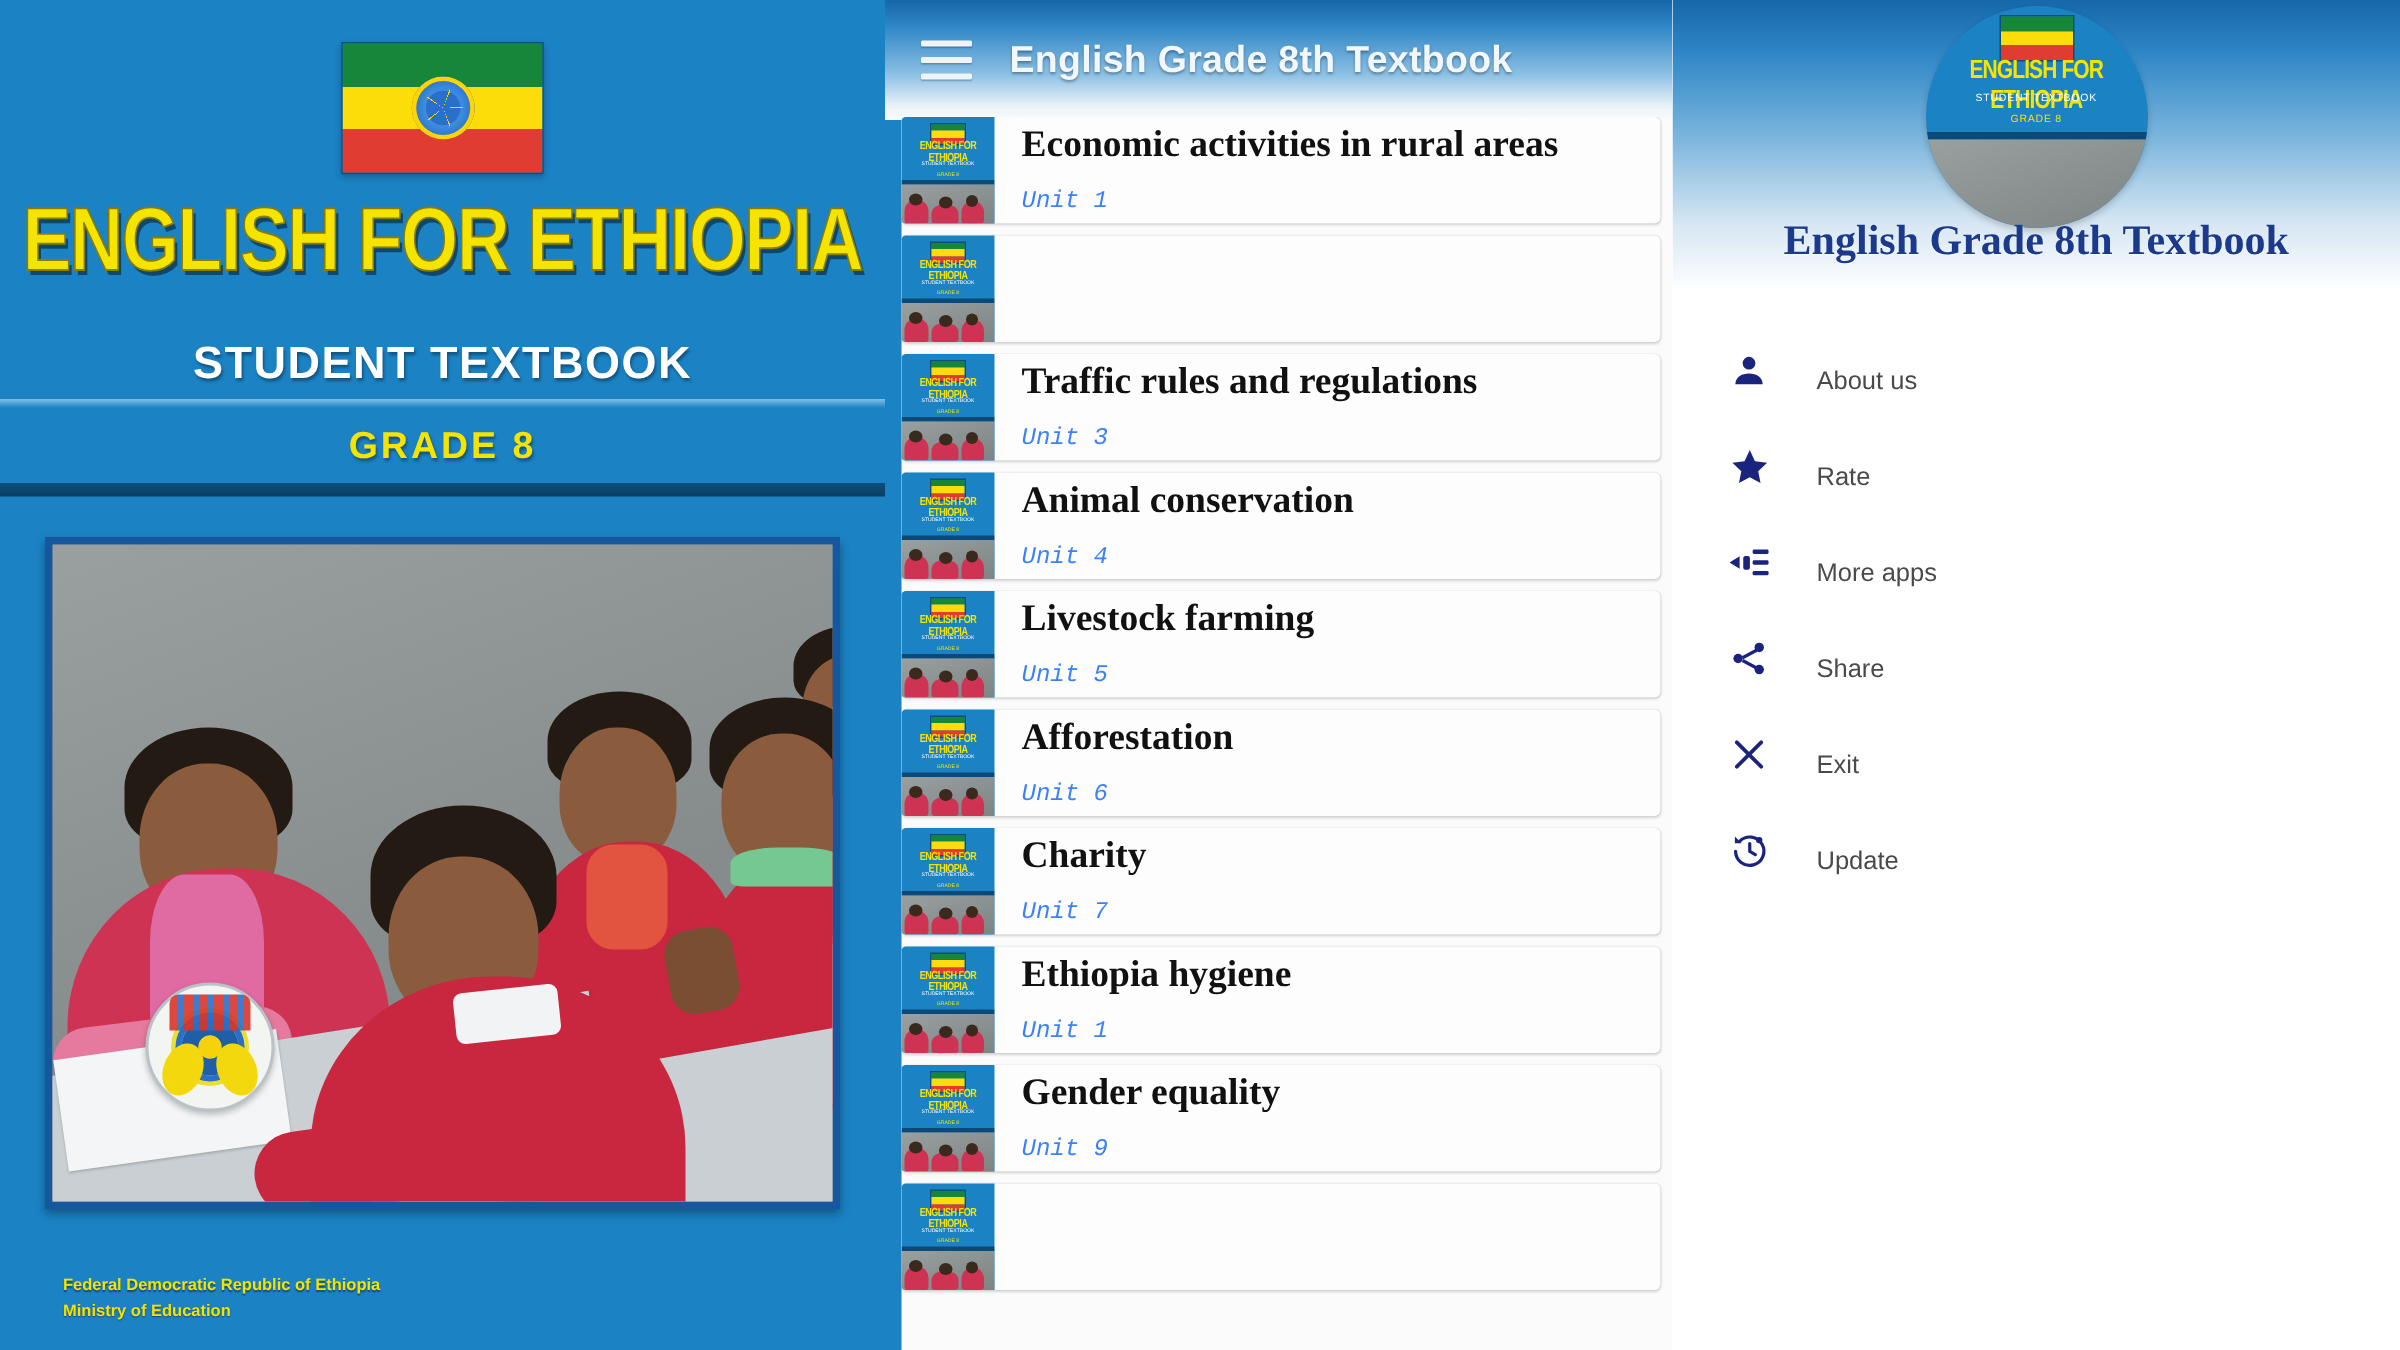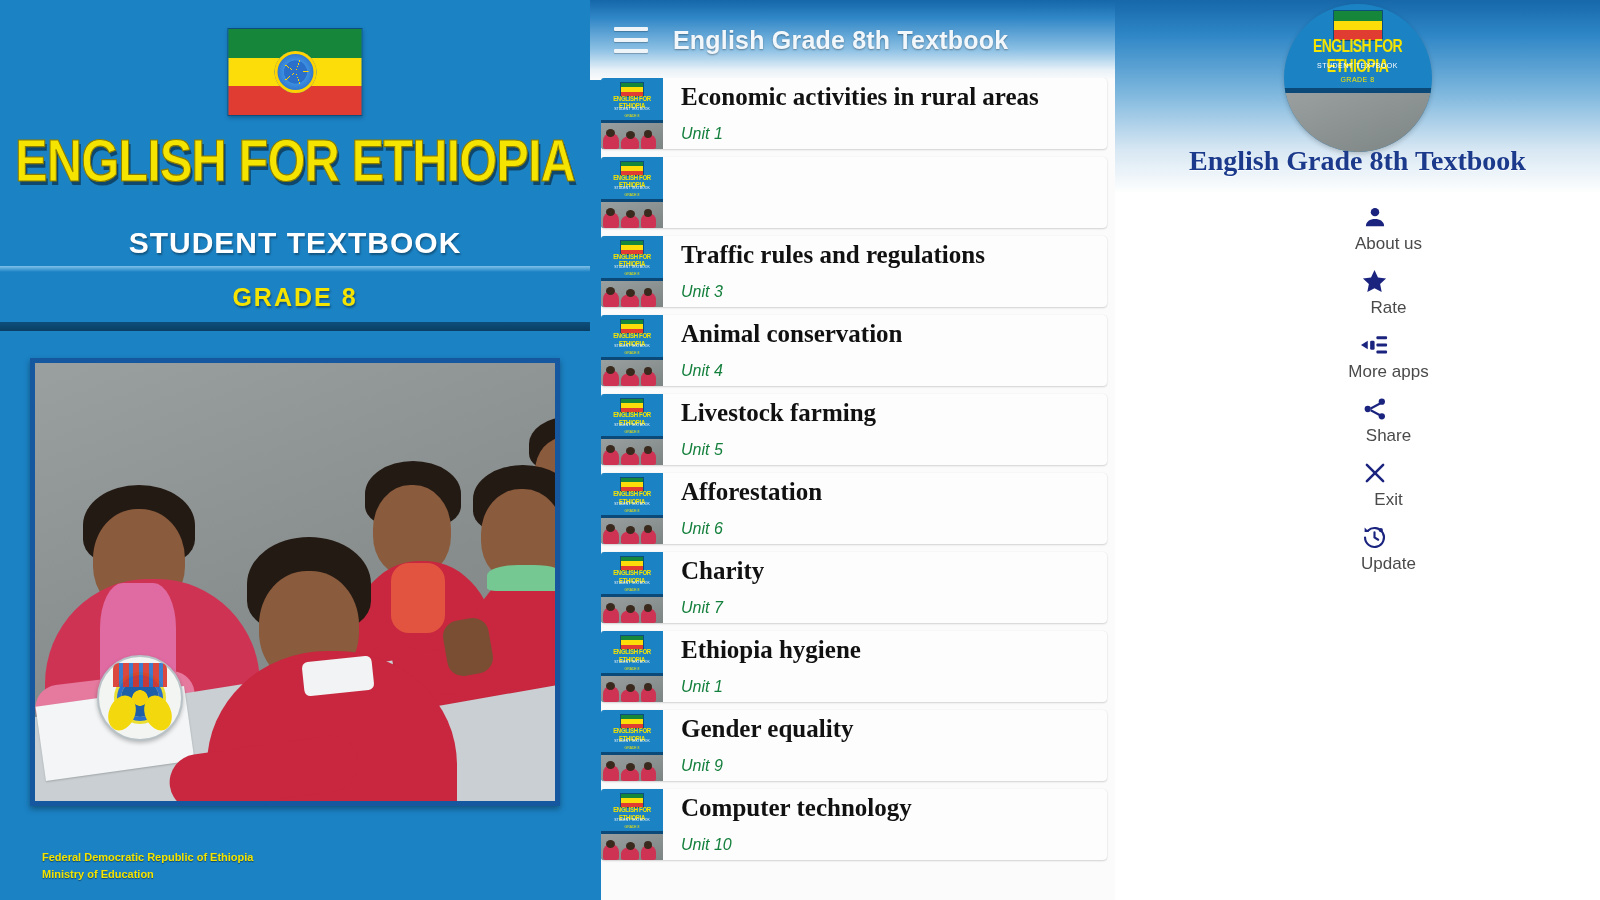--- a/index.html
+++ b/index.html
@@ -183,21 +183,21 @@
   .thumb .t-head{position:absolute;border-radius:50%;background:#3a2a1e;}
   .thumb .t-head.a{left:5px;bottom:12px;width:9px;height:8px;}
   .thumb .t-head.b{left:25px;bottom:10px;width:9px;height:8px;}
   .thumb .t-head.c{left:43px;bottom:11px;width:8px;height:8px;}
   .row-texts{flex:1 1 auto;min-width:0;padding-left:18px;padding-right:8px;}
   .row-title{
     font-family:"Liberation Serif",serif;font-weight:bold;font-size:25px;color:#111;
     line-height:1.05;white-space:nowrap;overflow:hidden;
   }
   .row-sub{
-    font-family:Liberation Sans, sans-serif;font-style:italic;font-size:16px;color:#15803d;
+    font-family:Liberation Mono, monospace;font-style:italic;font-size:16px;color:#3b82f6;
     margin-top:14px;
   }
 
   
   .drawer{
     position:relative;flex:1 1 auto;height:900px;background:#ffffff;overflow:hidden;
   }
   .drawer-header{
     position:relative;height:192px;width:100%;
     background:linear-gradient(to bottom,#1668aa 0%,#2e86c6 18%,#7cb6dd 48%,#d7e7f3 78%,#fdfefe 100%);
@@ -214,21 +214,21 @@
   .avatar .a-grade{position:absolute;left:0;right:0;top:72px;text-align:center;font-size:7px;color:#f5e400;letter-spacing:.5px;}
   .avatar .a-band{position:absolute;left:0;right:0;top:84px;height:5px;background:#0b4a78;}
   .avatar .a-photo{position:absolute;left:0;right:0;top:89px;bottom:0;background:linear-gradient(160deg,#9aa0a0,#7d8484);overflow:hidden;}
   .drawer-title{
     position:absolute;left:0;right:0;top:145px;text-align:center;
     font-family:"Liberation Serif",serif;font-weight:bold;font-size:28px;
     color:#1b3a8c;text-shadow:0 1px 1px rgba(255,255,255,.8);
   }
   .drawer-menu{padding-top:8px;}
   .menu-item{
-    display:flex;align-items:center;height:64px;padding-left:34px;cursor:pointer;flex-direction:column;
+    display:flex;align-items:flex-end;height:64px;padding-left:34px;cursor:pointer;
   }
   .menu-icon{
     width:34px;height:34px;flex:0 0 34px;display:flex;align-items:center;justify-content:center;
     color:#1a237e;
   }
   .menu-icon svg{display:block;}
   .menu-label{
     margin-left:28px;font-size:17px;color:#4a4a4a;font-family:"Liberation Sans",sans-serif;
   }
 </style>
@@ -553,24 +553,20 @@
             <div class="t-grade">GRADE 8</div>
             <div class="t-band"></div>
             <div class="t-photo">
               <div class="t-kid a"></div>
               <div class="t-head a"></div>
               <div class="t-kid b"></div>
               <div class="t-head b"></div>
               <div class="t-kid c"></div>
               <div class="t-head c"></div>
             </div>
-          </div>
-          <div class="row-texts">
-            <div class="row-title">Computer technology</div>
-            <div class="row-sub">Unit 10</div>
           </div>
         </div>
       </div>
   </div>
 
   <div class="drawer">
     <div class="drawer-header">
       <div class="avatar">
         <div class="a-flag">
           <i style="background:#16863b"></i>

